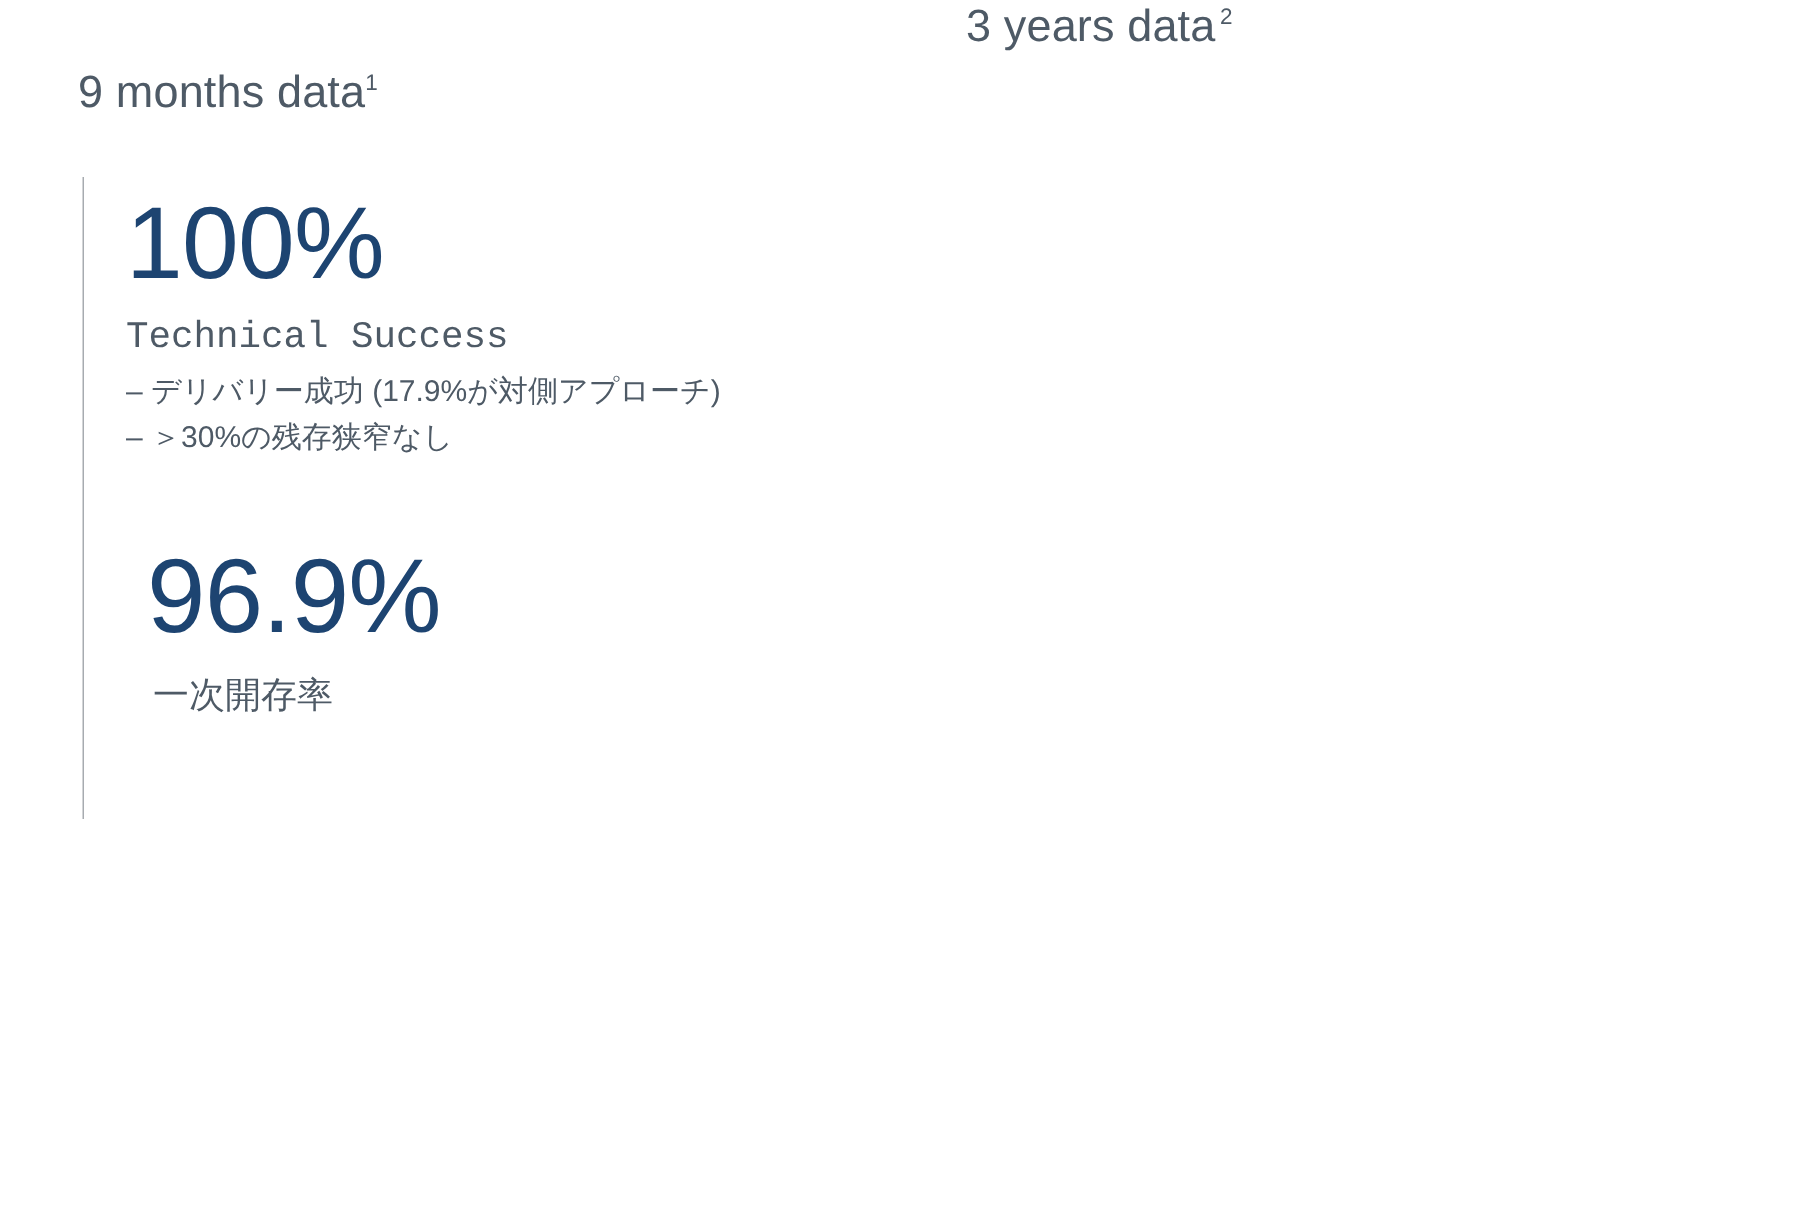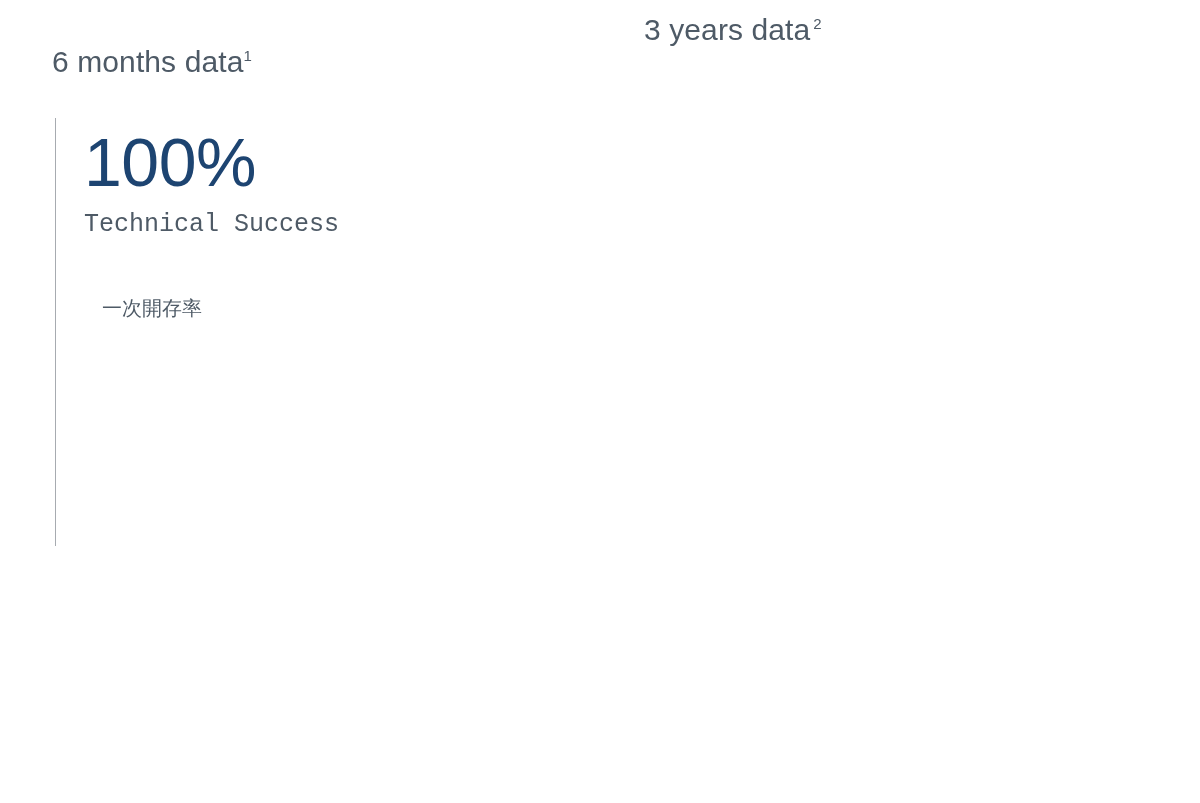--- a/index.html
+++ b/index.html
@@ -29,21 +29,20 @@
     box-sizing: border-box;
   }
   .column-left {
     width: 600px;
     padding-left: 52px;
     padding-top: 44px;
   }
   .column-right {
     width: 600px;
     padding-left: 44px;
-    margin-top: 12px;
   }
 
   
   .col-heading {
     font-size: 30px;
     font-weight: 400;
     color: #4e5a66;
     letter-spacing: 0.1px;
     line-height: 1.2;
     margin: 0;
@@ -126,44 +125,49 @@
 
   .stat-left-2 {
     margin-top: 54px;
     padding-left: 14px;
   }
   .stat-left-2 .stat-value {
     font-size: 70px;
     color: #1d4471;
   }
   .stat-left-2 .stat-label {
-    font-size: 20px;
+    font-size: 24px;
     margin-top: 18px;
     padding-left: 4px;
   }
 </style>
 </head>
 <body>
 
 <div class="slide">
 
   <div class="column column-left">
 
-    <h2 class="col-heading"><span>6 months data</span><span class="sup">1</span></h2>
+    <h2 class="col-heading"><span>9 months data</span><span class="sup">1</span></h2>
 
     <div class="rule rule-left"></div>
 
     <div class="stats-left">
 
       <div class="stat stat-left-1">
         <div class="stat-value">100%</div>
         <div class="stat-label">Technical Success</div>
+        <ul class="stat-sublist">
+          <li>– デリバリー成功 (17.9%が対側アプローチ)</li>
+          <li>– ＞30%の残存狭窄なし</li>
+        </ul>
       </div>
 
       <div class="stat stat-left-2">
+        <div class="stat-value">96.9%</div>
         <div class="stat-label">一次開存率</div>
       </div>
 
     </div>
   </div>
 
   <div class="column column-right">
 
     <h2 class="col-heading"><span>3 years data</span><span class="sup-spaced">2</span></h2>
 

